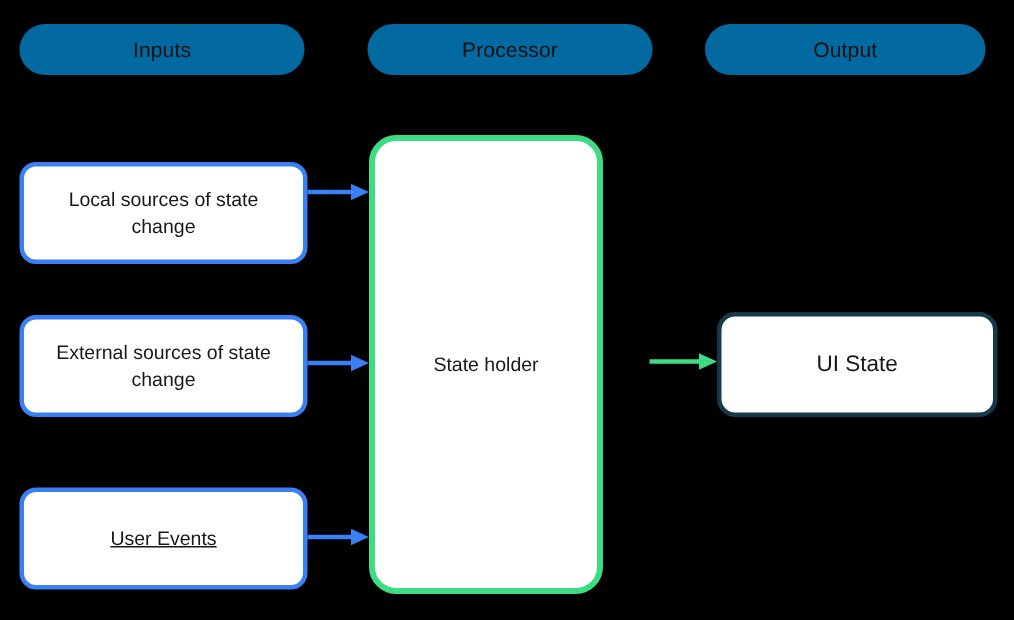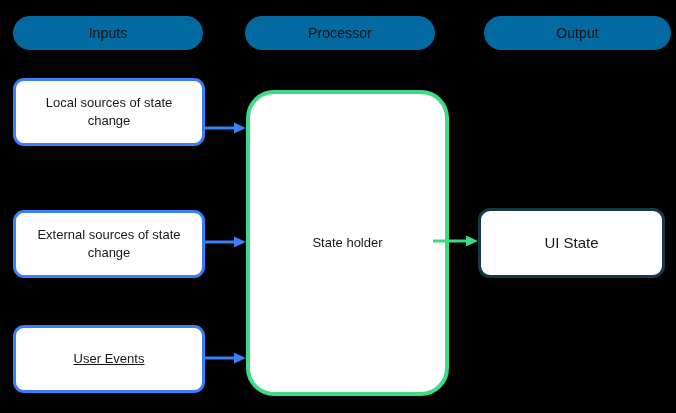--- a/index.html
+++ b/index.html
@@ -24,21 +24,21 @@
     border-radius: 17px;
     display: flex;
     align-items: center;
     justify-content: center;
     color: #111111;
     font-size: 14px;
     letter-spacing: 0.1px;
   }
   #pill-inputs    { left: 13px;  top: 16px; width: 190px; }
   #pill-processor { left: 245px; top: 16px; width: 190px; }
-  #pill-output    { left: 484px; top: 16px; width: 187px; }
+  #pill-output    { left: 470px; top: 16px; width: 187px; }
 
   
   .node {
     position: absolute;
     background: #ffffff;
     display: flex;
     align-items: center;
     justify-content: center;
     text-align: center;
     color: #17181a;
@@ -48,31 +48,31 @@
   }
 
   .node.input-node {
     left: 13px;
     width: 192px;
     height: 68px;
     border: 3px solid #3b7ff5;
     border-radius: 11px;
     padding: 0 14px;
   }
-  #node-local    { top: 78px; text-align: center;  }
+  #node-local    { top: 108px; text-align: center;  }
   #node-external { top: 210px; }
   #node-user     { top: 325px; text-decoration: underline; }
 
   #node-processor {
     left: 246px;
     top: 90px;
-    width: 203px;
+    width: 156px;
     height: 306px;
     border: 4px solid #3ddc84;
-    border-radius: 28px;
+    border-radius: 18px;
     font-size: 13px;
   }
 
   #node-uistate {
     left: 478px;
     top: 208px;
     width: 187px;
     height: 70px;
     border: 3px solid #16394a;
     border-radius: 12px;

